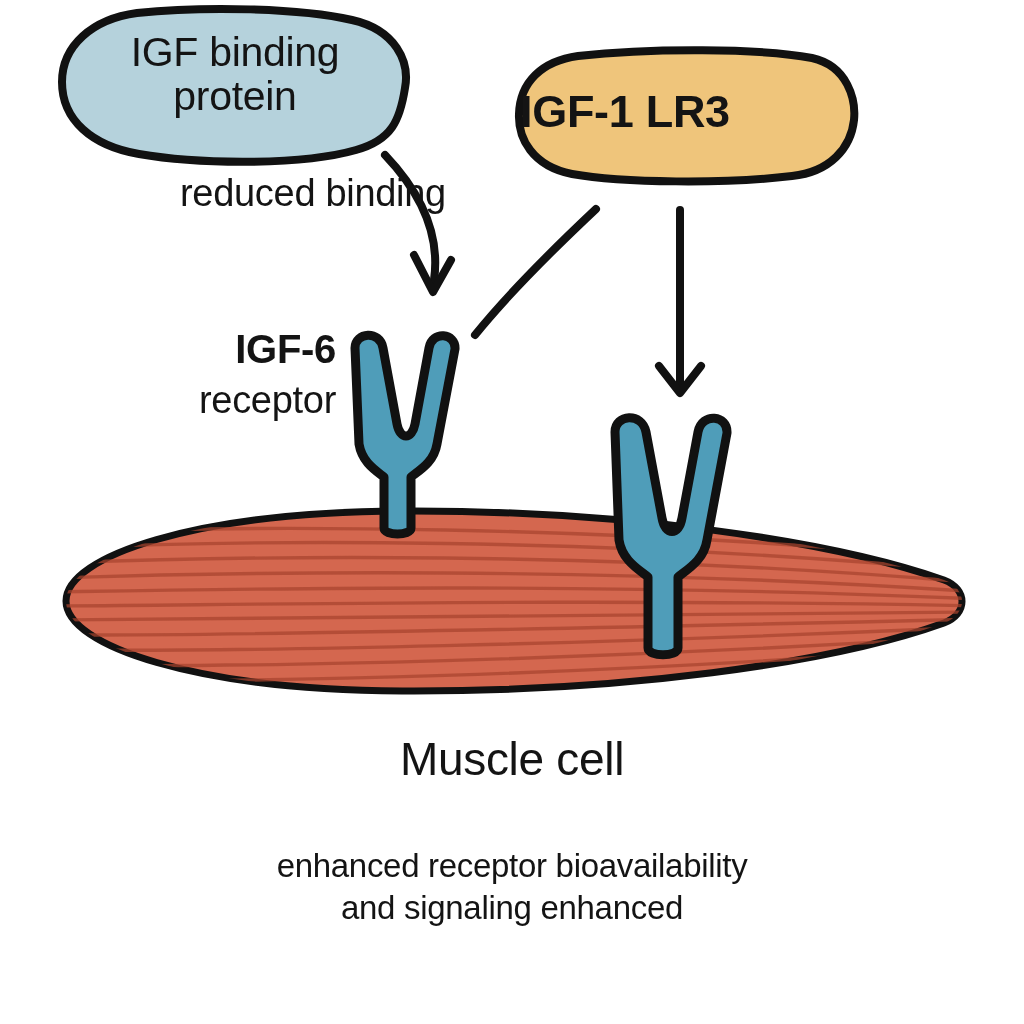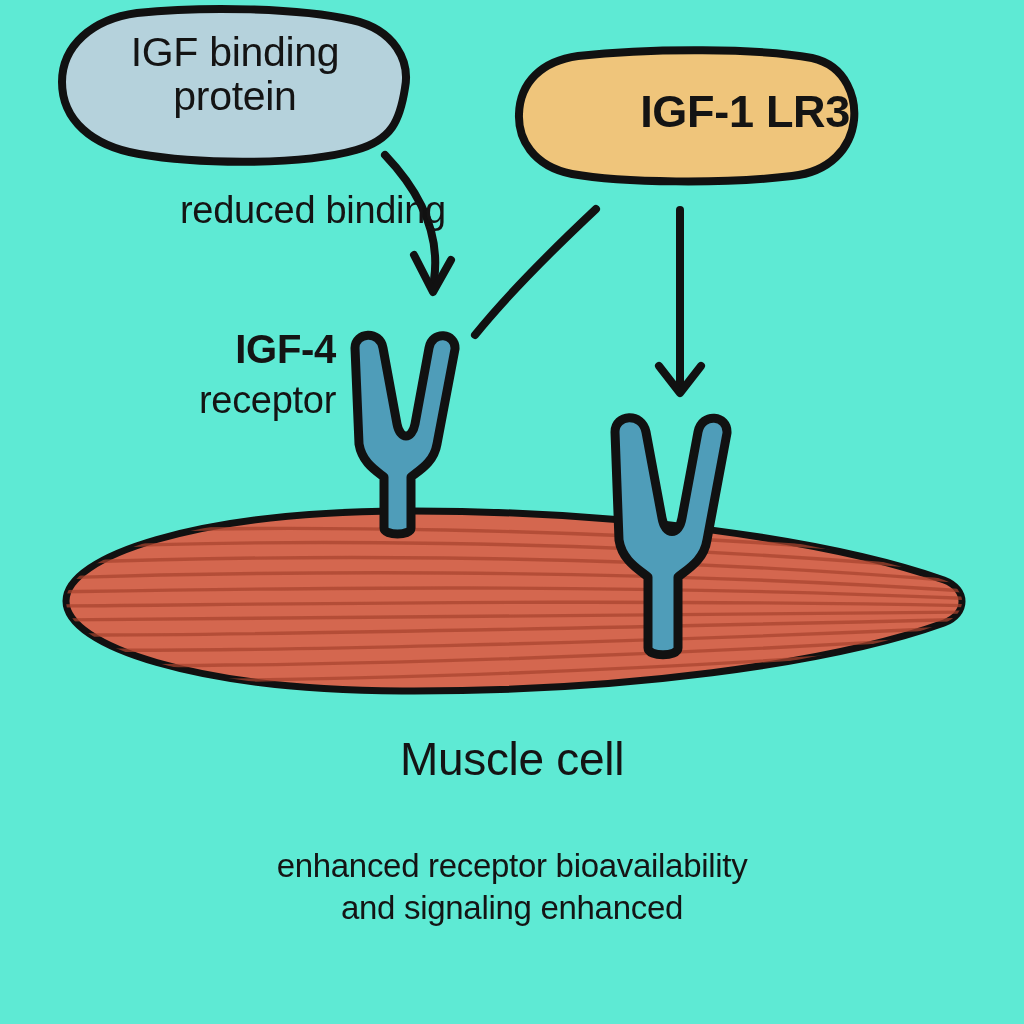--- a/index.html
+++ b/index.html
@@ -10,21 +10,21 @@
   body {
     width: 1024px;
     height: 1024px;
     overflow: hidden;
     font-family: "Liberation Sans", sans-serif;
   }
   #diagram-root {
     position: relative;
     width: 1024px;
     height: 1024px;
-    background: #5eead4;
+    background: #ffffff;
   }
   svg.canvas {
     position: absolute;
     top: 0;
     left: 0;
     width: 1024px;
     height: 1024px;
     display: block;
   }
   .lbl {
@@ -36,24 +36,24 @@
   }
   .lbl-center { text-align: center; }
   .lbl-right  { text-align: right; }
 
   #label-igfbp {
     left: 60px; top: 30px; width: 350px;
     font-size: 41px; text-align: center;
   }
   #label-lr3 {
     left: 520px; top: 88px; width: 330px;
-    font-size: 45px; font-weight: 700; text-align: right;
+    font-size: 45px; font-weight: 700; text-align: left;
   }
   #label-reduced-binding {
-    left: 180px; top: 190px; width: 210px;
+    left: 180px; top: 173px; width: 210px;
     font-size: 38px; text-align: center;
   }
   #label-receptor-line1 {
     left: 140px; top: 328px; width: 196px;
     font-size: 40px; font-weight: 700; text-align: right;
   }
   #label-receptor-line2 {
     left: 120px; top: 380px; width: 216px;
     font-size: 38px; font-weight: 400; text-align: right;
   }
@@ -171,21 +171,21 @@
     </g>
   </svg>
 
   <div class="lbl lbl-center" id="label-igfbp">IGF binding
 protein</div>
 
   <div class="lbl lbl-center" id="label-lr3">IGF‑1 LR3</div>
 
   <div class="lbl lbl-center" id="label-reduced-binding">reduced binding</div>
 
-  <div class="lbl lbl-right" id="label-receptor-line1">IGF‑4</div>
+  <div class="lbl lbl-right" id="label-receptor-line1">IGF‑6</div>
 
   <div class="lbl lbl-right" id="label-receptor-line2">receptor</div>
 
   <div class="lbl lbl-center" id="label-muscle-cell">Muscle cell</div>
 
   <div class="lbl lbl-center" id="label-conclusion"><span>enhanced receptor bioavailability</span><br><span>and signaling enhanced</span></div>
 
 </div>
 
 </body></html>

